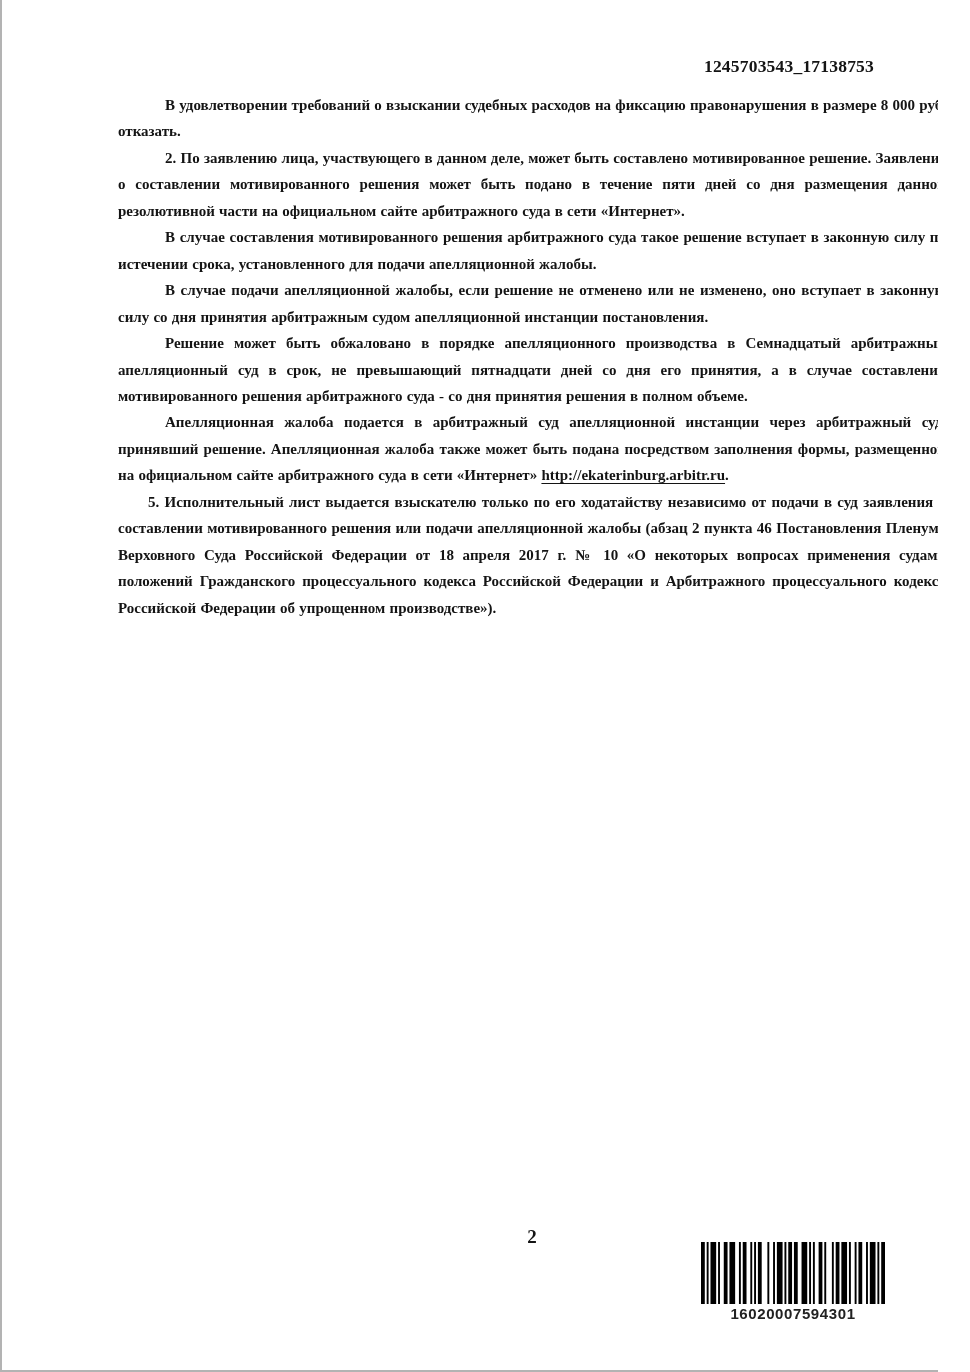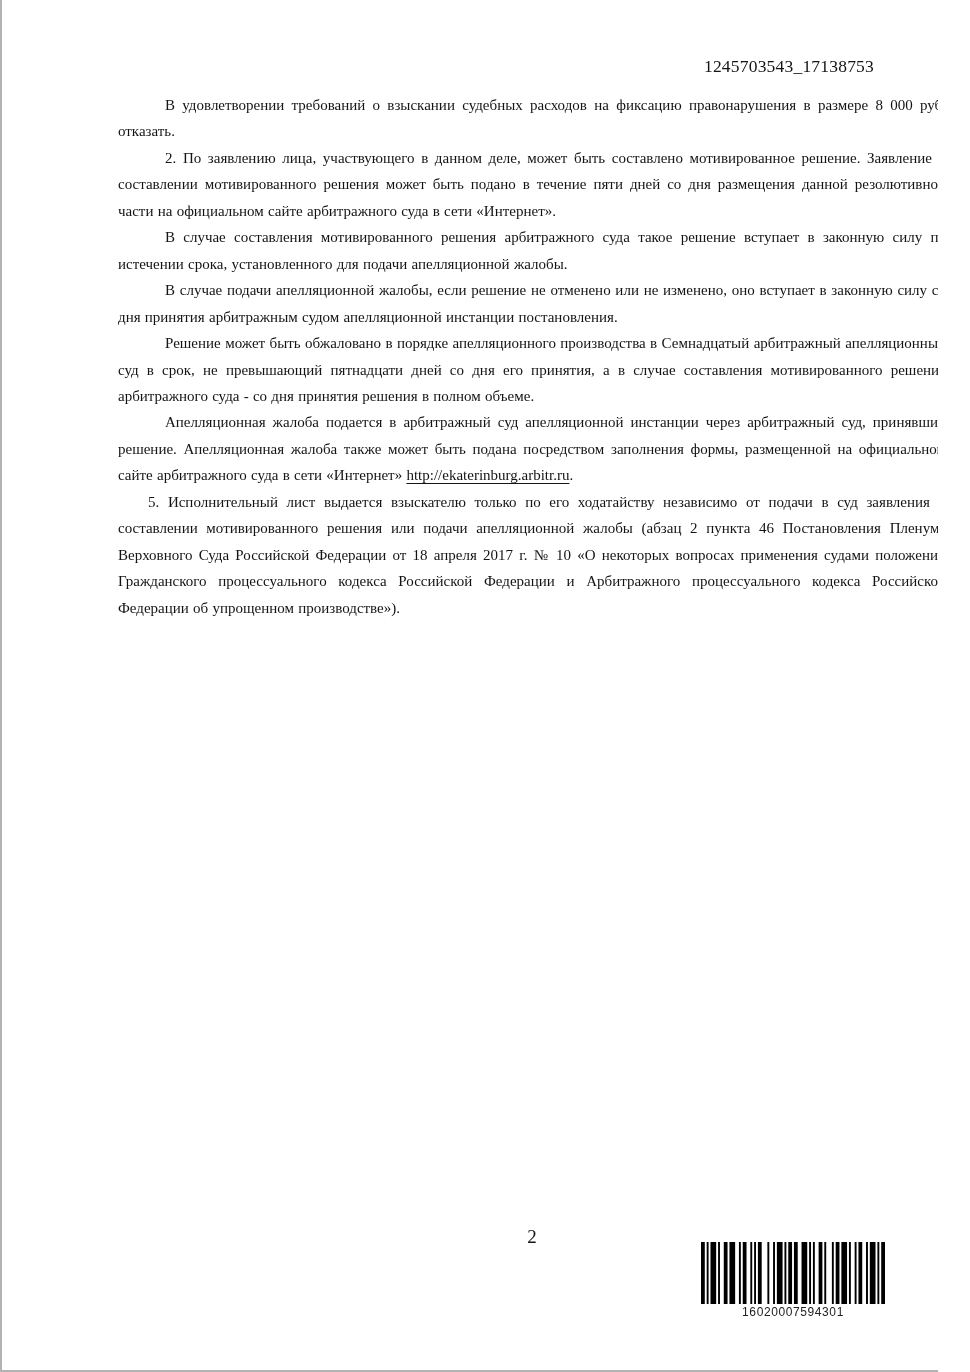--- a/index.html
+++ b/index.html
@@ -7,20 +7,21 @@
     position: relative;
     width: 938px;
     height: 1372px;
     box-sizing: border-box;
     background: #ffffff;
     border-left: 2px solid #b3b3b3;
     border-bottom: 2px solid #b3b3b3;
     overflow: hidden;
     font-family: "Liberation Serif", "DejaVu Serif", serif;
     color: #141414;
+    font-weight: bold;
   }
   .header-code {
     position: absolute;
     top: 56px;
     right: 64px;
     font-size: 17.5px;
     letter-spacing: 0.2px;
     white-space: nowrap;
   }
   .body-text {
@@ -49,21 +50,21 @@
     position: absolute;
     left: 699px;
     top: 1242px;
     width: 184px;
     text-align: center;
   }
   .barcode-bars { display: block; height: 62px; width: 184px; }
   .barcode-number {
     margin-top: 1px;
     font-family: "Liberation Sans", "DejaVu Sans", sans-serif;
-    font-size: 12px;
+    font-size: 15px;
     letter-spacing: 0.6px;
     color: #222222;
     white-space: nowrap;
   }
 </style>
 </head>
 <body>
 
 <div class="page">
 

